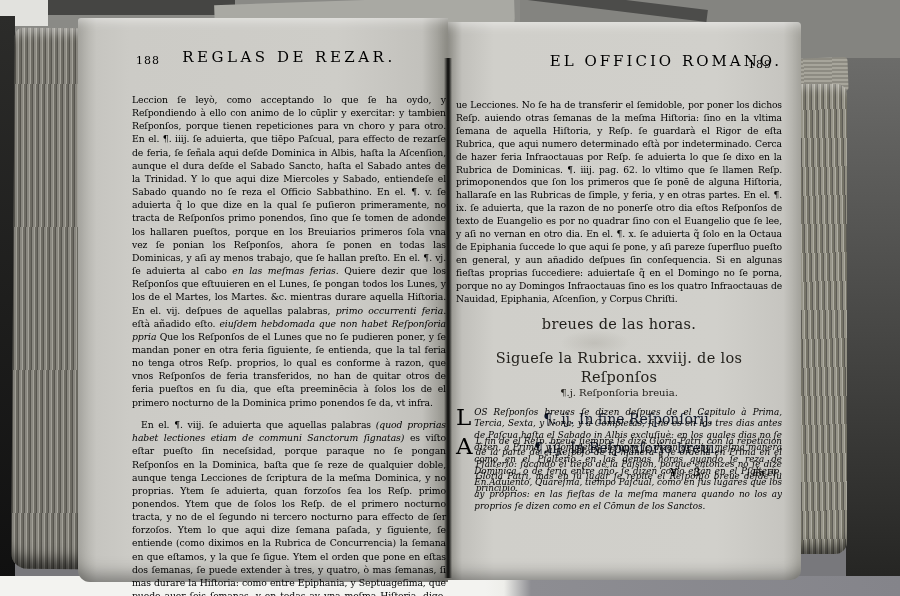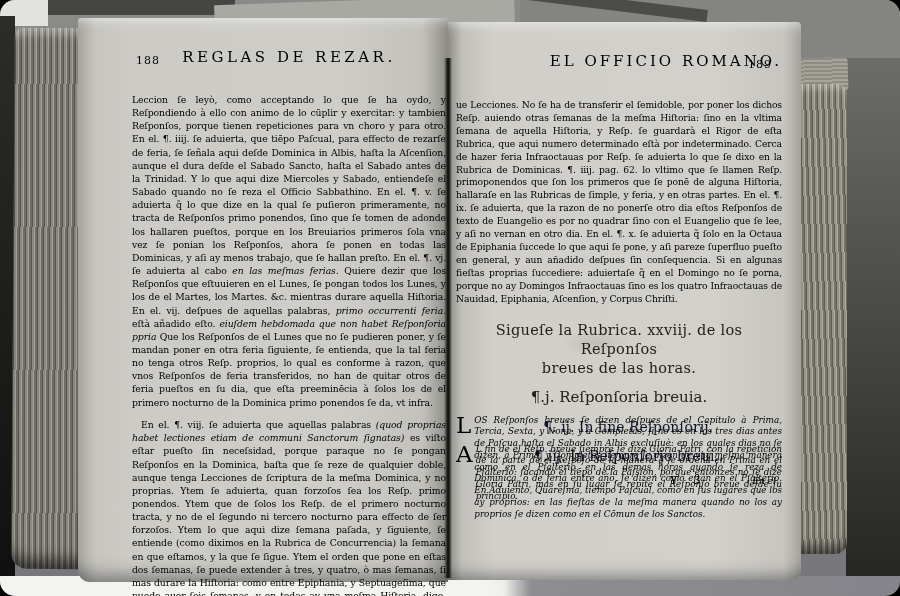--- a/index.html
+++ b/index.html
@@ -1,17 +1,17 @@
 <!DOCTYPE html>
 <html><head>
 <meta charset="utf-8">
 <style>
   html,body{margin:0;padding:0;background:#000;}
   .photo{position:relative;width:900px;height:596px;overflow:hidden;
-         font-family:"DejaVu Serif",serif;background:#78787c;border-radius:15px;}
+         font-family:"DejaVu Serif",serif;background:#78787c;}
   .photo *{position:absolute;box-sizing:border-box;}
 
   
   .bg-top{left:0;top:0;width:900px;height:34px;background:#8a8a86;}
   .patch-dark-tl{left:0;top:0;width:235px;height:15px;background:#454543;}
   .patch-a{left:215px;top:0;width:300px;height:56px;background:#a9a9a3;border-radius:0 0 34px 10px;transform:rotate(-2deg);}
   .patch-b{left:372px;top:27px;width:112px;height:32px;background:#e4e4e0;border-radius:6px;transform:rotate(-3deg);}
   .patch-c{left:520px;top:0;width:380px;height:66px;background:#848480;}
   .patch-d{left:478px;top:-4px;width:230px;height:12px;background:#4c4c4a;transform:rotate(7deg);}
   .white-corner{left:0;top:0;width:48px;height:26px;background:#e2e2de;}
@@ -58,21 +58,21 @@
 
   
   .pr-text{left:456px;top:52px;width:326px;}
   .pr-header{position:relative;left:0;top:0;width:326px;height:24px;}
   .pr-num{right:10px;top:6px;font-size:11px;letter-spacing:1px;text-align:center;}
   .pr-title{left:0;right:0;text-align:right;font-size:15px;letter-spacing:3px;white-space:nowrap;}
   .pr-body{position:static;display:block;font-size:9.2px;line-height:12.9px;text-align:justify;
            letter-spacing:-.1px;margin-top:23px;}
   .h-lg{position:static;display:block;text-align:center;font-size:14.5px;line-height:19px;letter-spacing:.3px;color:#23211c;}
   .h-lg.first{margin-top:15px;}
-  .subhead{position:static;display:block;text-align:center;font-size:15px;margin-top:10px;color:#23211c;}
+  .subhead{position:static;display:block;text-align:center;font-size:10px;color:#23211c;}
   .pr-ital{position:static;display:block;font-size:8.8px;line-height:11.8px;text-align:justify;
            font-style:italic;margin-top:9px;}
   .dropcap{float:left;font-style:normal;font-size:23px;line-height:19px;margin:1px 3px 0 0;position:static;}
   .h-md{position:static;display:block;text-align:center;font-size:14px;margin-top:13px;color:#0f172a;}
   .sig-row{position:static;display:flex;justify-content:flex-end;align-items:baseline;font-size:11.5px;margin-top:9px;}
   .sig-y{position:static;margin-right:16px;}
   .sig-n{position:static;margin-right:52px;}
   .cw-right{position:static;font-style:italic;font-size:9px;margin-right:6px;}
 </style>
 </head>
@@ -110,22 +110,22 @@
 
   </div>
 
   <div class="pr-text">
     <div class="pr-header">
       <span class="pr-title">EL OFFICIO ROMANO.</span>
       <span class="pr-num">189</span>
     </div>
     <p class="pr-body">ue Lecciones. No ſe ha de transferir el ſemidoble, por poner los dichos Reſp. auiendo otras ſemanas de la meſma Hiſtoria: ſino en la vltima ſemana de aquella Hiſtoria, y Reſp. ſe guardarà el Rigor de eſta Rubrica, que aqui numero determinado eſtà por indeterminado. Cerca de hazer feria Infraoctauas por Reſp. ſe aduierta lo que ſe dixo en la Rubrica de Dominicas. ¶. iiij. pag. 62. lo vltimo que ſe llamen Reſp. primoponendos que ſon los primeros que ſe ponē de alguna Hiſtoria, hallaraſe en las Rubricas de ſimple, y feria, y en otras partes. En el. ¶. ix. ſe aduierta, que la razon de no ponerſe otro dia eſtos Reſponſos de texto de Euangelio es por no quadrar ſino con el Euangelio que ſe lee, y aſi no vernan en otro dia. En el. ¶. x. ſe aduierta q̃ ſolo en la Octaua de Epiphania ſuccede lo que aqui ſe pone, y aſi pareze ſuperfluo pueſto en general, y aun añadido deſpues ſin conſequencia. Si en algunas fieſtas proprias ſuccediere: aduiertaſe q̃ en el Domingo no ſe porna, porque no ay Domingos Infraoctauas ſino es los quatro Infraoctauas de Nauidad, Epiphania, Aſcenſion, y Corpus Chriſti.</p>
 
+    <span class="h-lg">breues de las horas.</span>
     <span class="h-lg first">Sigueſe la Rubrica. xxviij. de los Reſponſos</span>
-    <span class="h-lg">breues de las horas.</span>
 
     <span class="subhead">¶.j. Reſponſoria breuia.</span>
     <p class="pr-ital">
         <span class="dropcap">L</span>
         <span>OS Reſponſos breues ſe dizen deſpues de el Capitulo à Prima, Tercia, Sexta, y Nona, y à Completas, ſi no es en los tres dias antes de Paſcua haſta el Sabado in Albis excluſiuè: en los quales dias no ſe dizen, à Prima, y Completas ſiempre ſe dizen de vna meſma manera como en el Pſalterio, en las demas horas quando ſe reza de Dominica, ò de feria entre año, ſe dizen como eſtàn en el Pſalterio. En Aduiento, Quareſma, tiempo Paſcual, como en ſus lugares que los ay proprios: en las fieſtas de la meſma manera quando no los ay proprios ſe dizen como en el Cōmun de los Sanctos.</span>
       </p>
 
     <span class="h-md">¶. ij. In fine Reſponſorij.</span>
     <p class="pr-ital">
         <span class="dropcap">A</span>

